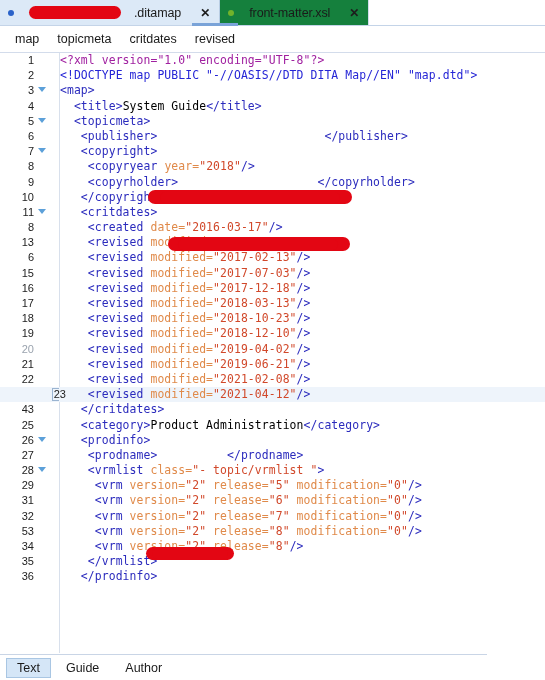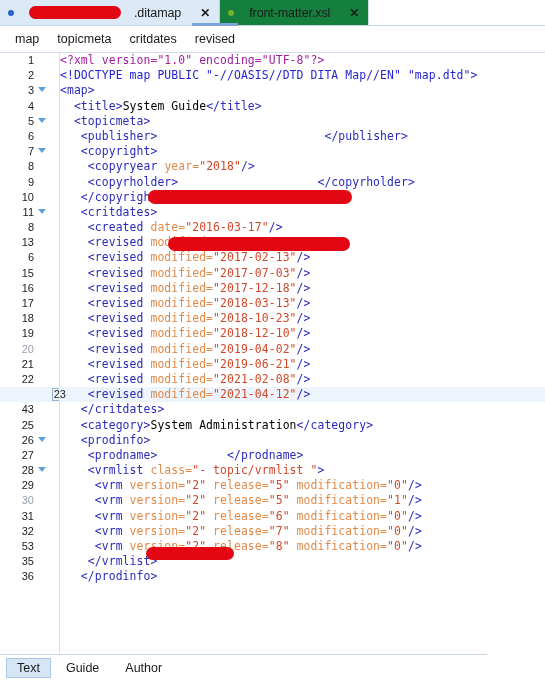--- a/index.html
+++ b/index.html
@@ -292,29 +292,29 @@
       <div class="line"><span class="ln-num">15</span><span class="code-text"><span class="t-tag">    &lt;revised </span><span class="t-attr">modified=</span><span class="t-val">"2017-07-03"</span><span class="t-tag">/&gt;</span></span></div>
       <div class="line"><span class="ln-num">16</span><span class="code-text"><span class="t-tag">    &lt;revised </span><span class="t-attr">modified=</span><span class="t-val">"2017-12-18"</span><span class="t-tag">/&gt;</span></span></div>
       <div class="line"><span class="ln-num">17</span><span class="code-text"><span class="t-tag">    &lt;revised </span><span class="t-attr">modified=</span><span class="t-val">"2018-03-13"</span><span class="t-tag">/&gt;</span></span></div>
       <div class="line"><span class="ln-num">18</span><span class="code-text"><span class="t-tag">    &lt;revised </span><span class="t-attr">modified=</span><span class="t-val">"2018-10-23"</span><span class="t-tag">/&gt;</span></span></div>
       <div class="line"><span class="ln-num">19</span><span class="code-text"><span class="t-tag">    &lt;revised </span><span class="t-attr">modified=</span><span class="t-val">"2018-12-10"</span><span class="t-tag">/&gt;</span></span></div>
       <div class="line"><span class="ln-num dim">20</span><span class="code-text"><span class="t-tag">    &lt;revised </span><span class="t-attr">modified=</span><span class="t-val">"2019-04-02"</span><span class="t-tag">/&gt;</span></span></div>
       <div class="line"><span class="ln-num">21</span><span class="code-text"><span class="t-tag">    &lt;revised </span><span class="t-attr">modified=</span><span class="t-val">"2019-06-21"</span><span class="t-tag">/&gt;</span></span></div>
       <div class="line"><span class="ln-num">22</span><span class="code-text"><span class="t-tag">    &lt;revised </span><span class="t-attr">modified=</span><span class="t-val">"2021-02-08"</span><span class="t-tag">/&gt;</span></span></div>
       <div class="line highlight"><span class="ln-num">23</span><span class="caret-box"></span><span class="code-text"><span class="t-tag">    &lt;revised </span><span class="t-attr">modified=</span><span class="t-val">"2021-04-12"</span><span class="t-tag">/&gt;</span></span></div>
       <div class="line"><span class="ln-num">43</span><span class="code-text"><span class="t-tag">   &lt;/critdates&gt;</span></span></div>
-      <div class="line"><span class="ln-num">25</span><span class="code-text"><span class="t-tag">   &lt;category&gt;</span><span class="t-txt">System Administration</span><span class="t-tag">&lt;/category&gt;</span></span></div>
+      <div class="line"><span class="ln-num">25</span><span class="code-text"><span class="t-tag">   &lt;category&gt;</span><span class="t-txt">Product Administration</span><span class="t-tag">&lt;/category&gt;</span></span></div>
       <div class="line"><span class="ln-num">26</span><span class="fold"></span><span class="code-text"><span class="t-tag">   &lt;prodinfo&gt;</span></span></div>
       <div class="line"><span class="ln-num">27</span><span class="code-text"><span class="t-tag">    &lt;prodname&gt;</span><span class="t-txt">          </span><span class="t-tag">&lt;/prodname&gt;</span></span></div>
       <div class="line"><span class="ln-num">28</span><span class="fold"></span><span class="code-text"><span class="t-tag">    &lt;vrmlist </span><span class="t-attr">class=</span><span class="t-val">"- topic/vrmlist "</span><span class="t-tag">&gt;</span></span></div>
       <div class="line"><span class="ln-num">29</span><span class="code-text"><span class="t-tag">     &lt;vrm </span><span class="t-attr">version=</span><span class="t-val">"2"</span><span class="t-attr"> release=</span><span class="t-val">"5"</span><span class="t-attr"> modification=</span><span class="t-val">"0"</span><span class="t-tag">/&gt;</span></span></div>
-      <div class="line"><span class="ln-num dim">30</span><span class="code-text"><span class="t-tag">     &lt;vrm </span><span class="t-attr">version=</span><span class="t-val">"2"</span><span class="t-attr"> release=</span><span class="t-val">"5"</span><span class="t-attr"> modification=</span><span class="t-val">"1"</span><span class="t-tag">/&gt;</span></span></div>
       <div class="line"><span class="ln-num">31</span><span class="code-text"><span class="t-tag">     &lt;vrm </span><span class="t-attr">version=</span><span class="t-val">"2"</span><span class="t-attr"> release=</span><span class="t-val">"6"</span><span class="t-attr"> modification=</span><span class="t-val">"0"</span><span class="t-tag">/&gt;</span></span></div>
       <div class="line"><span class="ln-num">32</span><span class="code-text"><span class="t-tag">     &lt;vrm </span><span class="t-attr">version=</span><span class="t-val">"2"</span><span class="t-attr"> release=</span><span class="t-val">"7"</span><span class="t-attr"> modification=</span><span class="t-val">"0"</span><span class="t-tag">/&gt;</span></span></div>
       <div class="line"><span class="ln-num">53</span><span class="code-text"><span class="t-tag">     &lt;vrm </span><span class="t-attr">version=</span><span class="t-val">"2"</span><span class="t-attr"> release=</span><span class="t-val">"8"</span><span class="t-attr"> modification=</span><span class="t-val">"0"</span><span class="t-tag">/&gt;</span></span></div>
+      <div class="line"><span class="ln-num">34</span><span class="code-text"><span class="t-tag">     &lt;vrm </span><span class="t-attr">version=</span><span class="t-val">"2"</span><span class="t-attr"> release=</span><span class="t-val">"8"</span><span class="t-tag">/&gt;</span></span></div>
       <div class="line"><span class="ln-num">35</span><span class="code-text"><span class="t-tag">    &lt;/vrmlist&gt;</span></span></div>
       <div class="line"><span class="ln-num">36</span><span class="code-text"><span class="t-tag">   &lt;/prodinfo&gt;</span></span></div>
     </div>
 
   <div class="redact r-pub"></div>
   <div class="redact r-pub2"></div>
   <div class="redact r-copy"></div>
   <div class="redact r-copy2"></div>
   <div class="redact r-prod"></div>
   <div class="redact r-prod2"></div>

